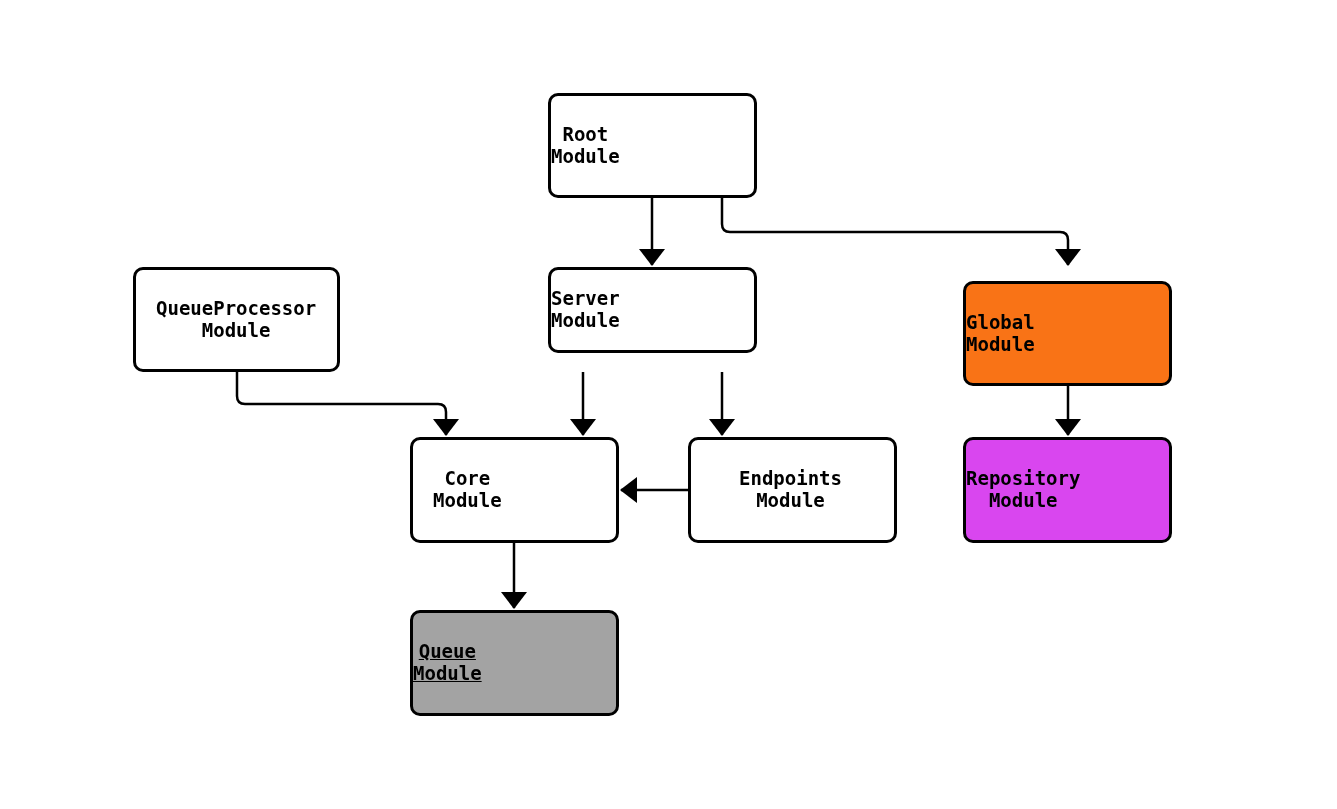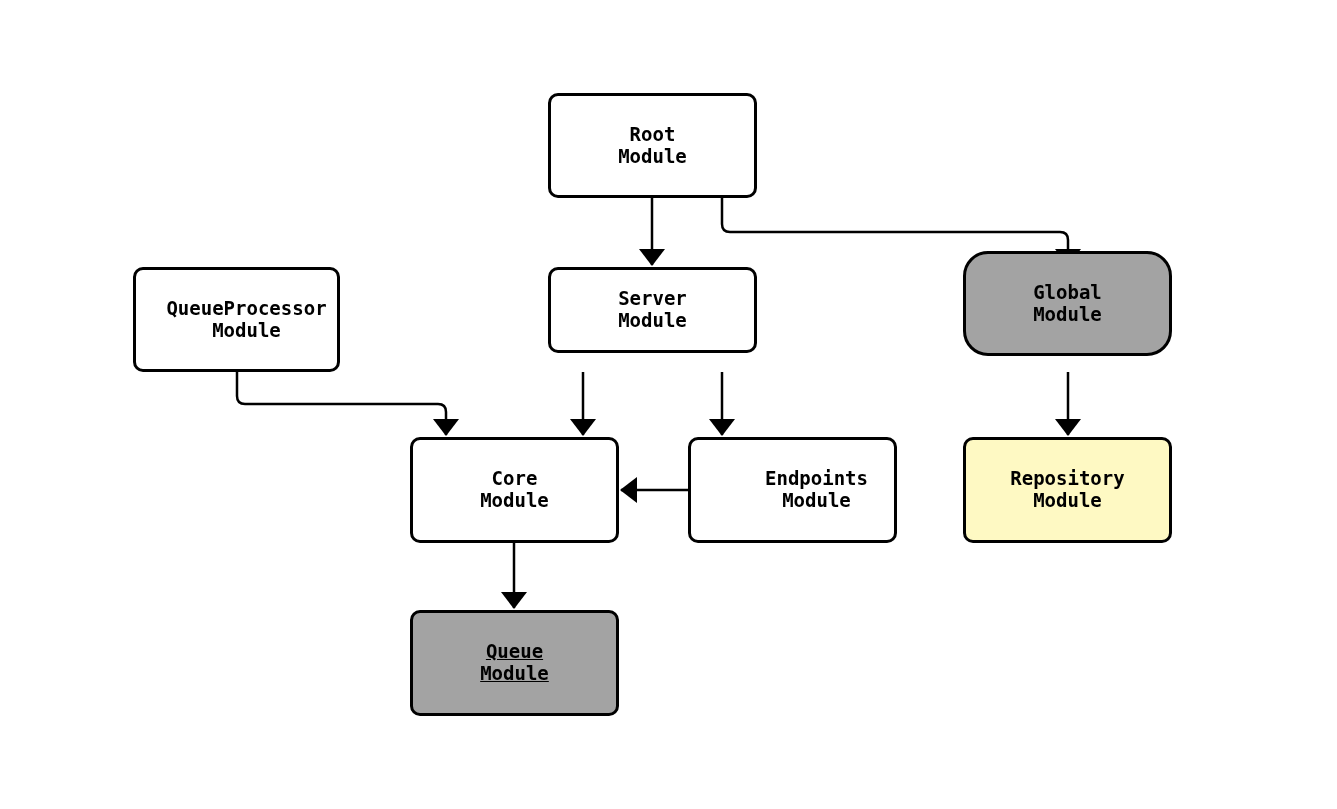--- a/index.html
+++ b/index.html
@@ -24,21 +24,20 @@
     pointer-events: none;
   }
   .node {
     position: absolute;
     box-sizing: border-box;
     border: 3px solid #000;
     border-radius: 10px;
     background: #ffffff;
     display: flex;
     align-items: center;
-    justify-content: center;
     text-align: center;
     font-weight: bold;
     font-size: 19px;
     line-height: 1.15;
     color: #000;
   }
   .node-label {
     white-space: pre-line;
   }
 </style>
@@ -67,33 +66,33 @@
 Module</span>
       </div>
       <div class="node" style="left: 133px; top: 267px; width: 207px; height: 105px; border-color: rgb(0, 0, 0); background: rgb(255, 255, 255); color: rgb(0, 0, 0); padding-left: 20px;">
         <span class="node-label">QueueProcessor
 Module</span>
       </div>
       <div class="node" style="left: 548px; top: 267px; width: 209px; height: 86px; border-color: rgb(0, 0, 0); background: rgb(255, 255, 255); color: rgb(0, 0, 0);">
         <span class="node-label">Server
 Module</span>
       </div>
-      <div class="node" style="left: 963px; top: 251px; width: 209px; height: 105px; border-color: rgb(0, 0, 0); background: #a3a3a3; color: rgb(0, 0, 0); border-radius: 25px;">
+      <div class="node" style="left: 963px; top: 281px; width: 209px; height: 105px; border-color: rgb(0, 0, 0); background: #f97316; color: rgb(0, 0, 0);">
         <span class="node-label">Global
 Module</span>
       </div>
-      <div class="node" style="left: 410px; top: 437px; width: 209px; height: 106px; border-color: rgb(0, 0, 0); background: rgb(255, 255, 255); color: rgb(0, 0, 0);">
+      <div class="node" style="left: 410px; top: 437px; width: 209px; height: 106px; border-color: rgb(0, 0, 0); background: rgb(255, 255, 255); color: rgb(0, 0, 0); padding-left: 20px;">
         <span class="node-label">Core
 Module</span>
       </div>
       <div class="node" style="left: 688px; top: 437px; width: 209px; height: 106px; border-color: rgb(0, 0, 0); background: rgb(255, 255, 255); color: rgb(0, 0, 0); padding-left: 48px;">
         <span class="node-label">Endpoints
 Module</span>
       </div>
-      <div class="node" style="left: 963px; top: 437px; width: 209px; height: 106px; border-color: rgb(0, 0, 0); background: #fef9c3; color: rgb(0, 0, 0);">
+      <div class="node" style="left: 963px; top: 437px; width: 209px; height: 106px; border-color: rgb(0, 0, 0); background: #d946ef; color: rgb(0, 0, 0);">
         <span class="node-label">Repository
 Module</span>
       </div>
       <div class="node" style="left: 410px; top: 610px; width: 209px; height: 106px; border-color: rgb(0, 0, 0); background: #a3a3a3; color: rgb(0, 0, 0); text-decoration: underline;">
         <span class="node-label">Queue
 Module</span>
       </div>
     </div>
 </div>
 

